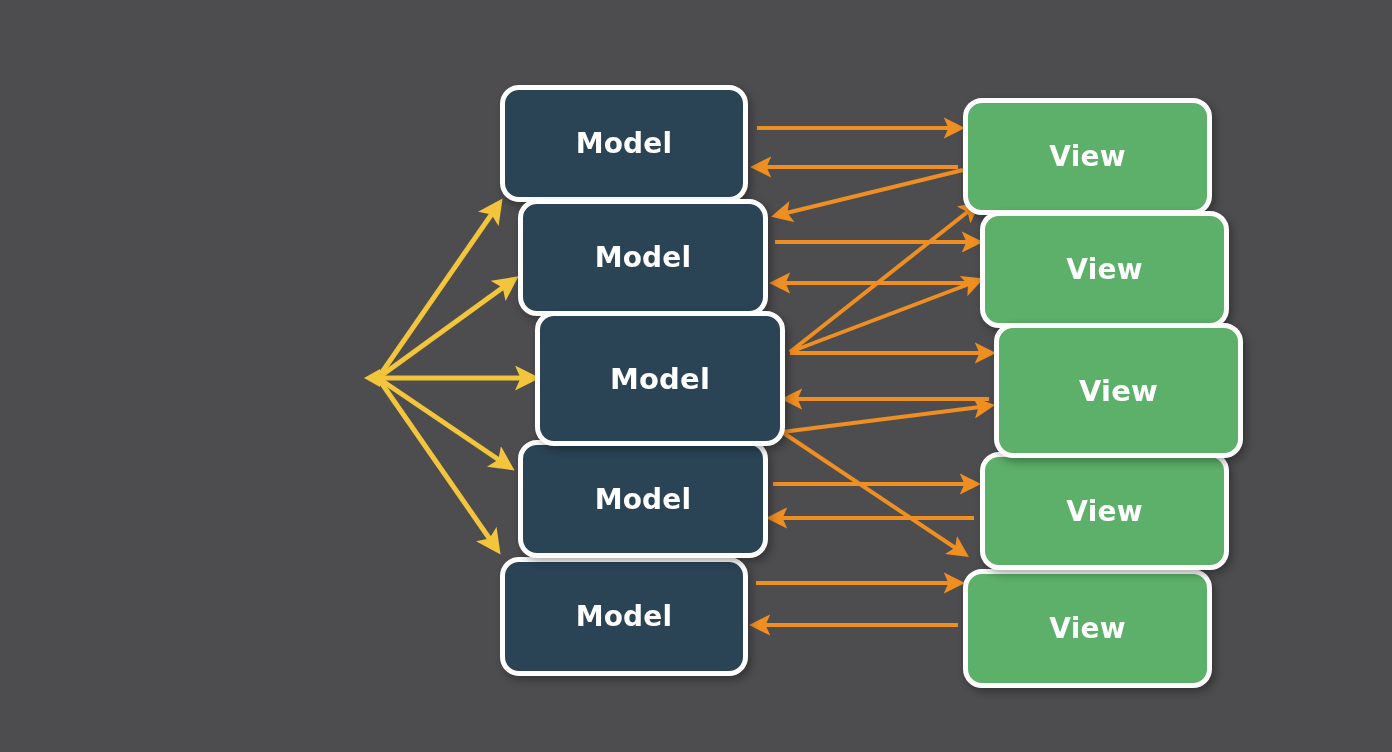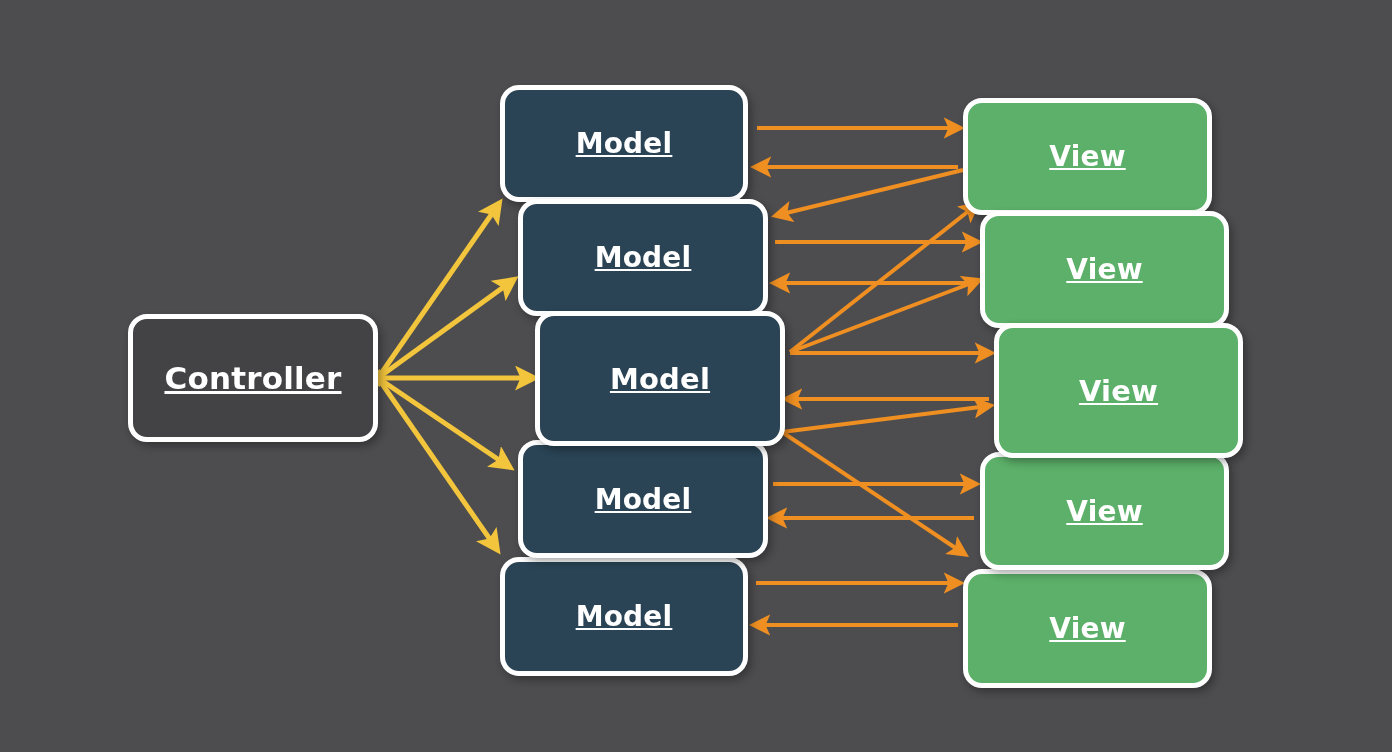--- a/index.html
+++ b/index.html
@@ -34,21 +34,21 @@
     justify-content: center;
     color: #ffffff;
     font-weight: bold;
     letter-spacing: 0.2px;
     box-shadow: 3px 4px 9px rgba(0,0,0,0.33);
     user-select: none;
   }
   .node-controller { background: #434244; }
   .node-model      { background: #2a4455; }
   .node-view       { background: #5cb069; margin-top: 12px; }
-  .node-label { pointer-events: none; text-decoration: underline; }
+  .node-label { pointer-events: none; }
 </style>
 </head>
 <body>
 
 <div id="stage" style="background: rgb(77, 77, 79);">
 
   <svg id="edges" viewBox="0 0 1392 752" width="1392" height="752" xmlns="http://www.w3.org/2000/svg">
     <defs>
       <marker id="arrow-yellow" markerWidth="5" markerHeight="5" refX="3.4" refY="2.5" orient="auto" markerUnits="strokeWidth">
         <path d="M0,0 L5,2.5 L0,5 L1.1,2.5 z" fill="#f2c53d"></path>
@@ -80,23 +80,20 @@
         <line x1="989" y1="399" x2="788" y2="399" stroke="#ef8f22" stroke-width="4" marker-end="url(#arrow-orange)"></line>
         <line x1="782" y1="432" x2="988" y2="406" stroke="#ef8f22" stroke-width="4" marker-end="url(#arrow-orange)"></line>
         <line x1="773" y1="484" x2="974" y2="484" stroke="#ef8f22" stroke-width="4" marker-end="url(#arrow-orange)"></line>
         <line x1="974" y1="518" x2="773" y2="518" stroke="#ef8f22" stroke-width="4" marker-end="url(#arrow-orange)"></line>
         <line x1="782" y1="432" x2="963" y2="553" stroke="#ef8f22" stroke-width="4" marker-end="url(#arrow-orange)"></line>
         <line x1="756" y1="583" x2="958" y2="583" stroke="#ef8f22" stroke-width="4" marker-end="url(#arrow-orange)"></line>
         <line x1="958" y1="625" x2="756" y2="625" stroke="#ef8f22" stroke-width="4" marker-end="url(#arrow-orange)"></line>
       </g>
   </svg>
 
-  <div class="node node-controller" style="left: 128px; top: 314px; width: 250px; height: 128px; font-size: 31px; background: rgb(67, 66, 68);">
-    <span class="node-label">Controller</span>
-  </div>
 
   <div id="model-nodes">
       <div class="node node-model" style="left: 500px; top: 85px; width: 248px; height: 117px; font-size: 28px; z-index: 10;">
         <span class="node-label">Model</span>
       </div>
       <div class="node node-model" style="left: 518px; top: 199px; width: 250px; height: 117px; font-size: 28px; z-index: 11;">
         <span class="node-label">Model</span>
       </div>
       <div class="node node-model" style="left: 535px; top: 311px; width: 250px; height: 135px; font-size: 29px; z-index: 12;">
         <span class="node-label">Model</span>

